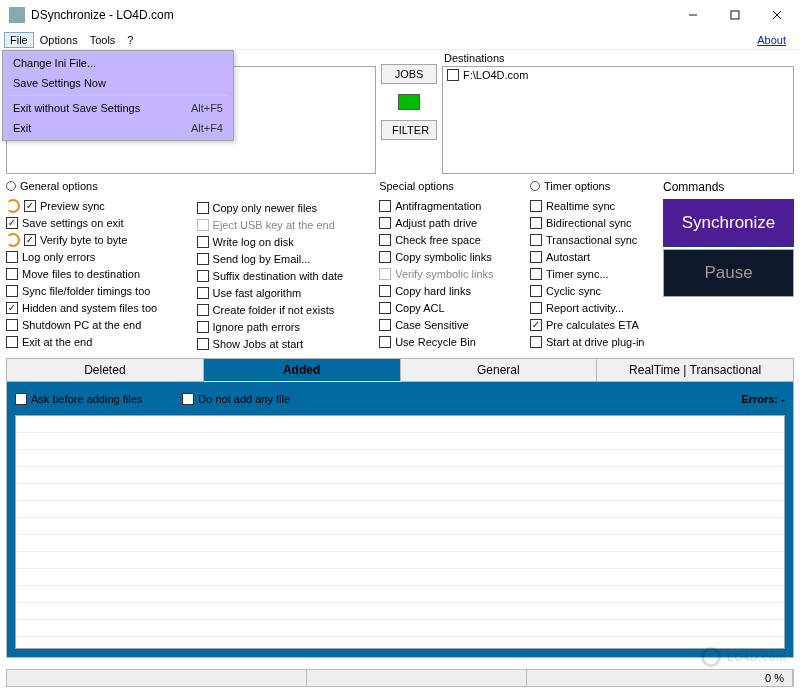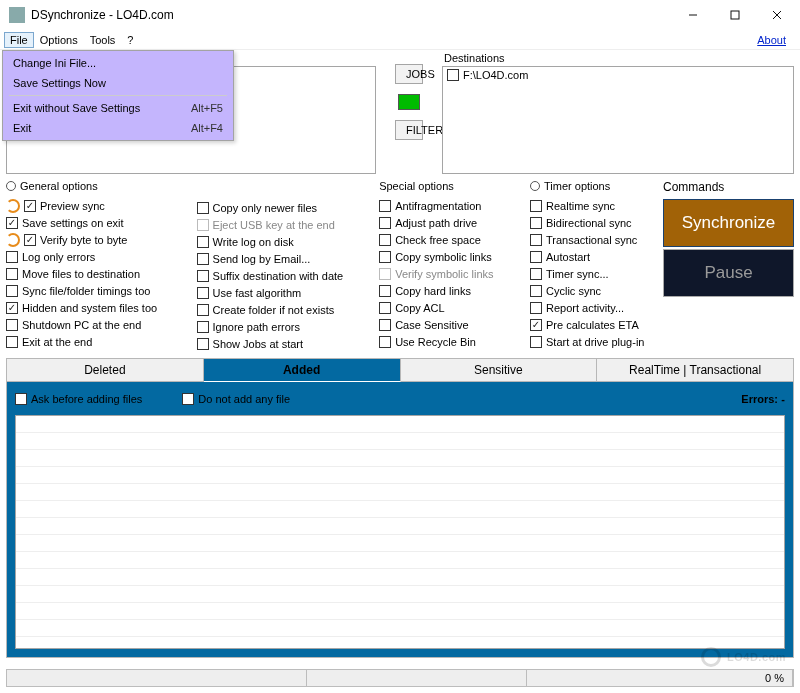--- a/index.html
+++ b/index.html
@@ -28,41 +28,41 @@
   
   .toparea { display: flex; padding: 2px 6px 4px 6px; gap: 4px; }
   .srccol { width: 370px; }
   .midcol { width: 58px; display: flex; flex-direction: column; align-items: center; gap: 10px; padding-top: 12px; }
   .destcol { flex: 1; }
   .sectionlabel { font-size: 11px; margin: 0 0 2px 2px; }
   .listbox { height: 94px; border: 1px solid #a5a5a5; background: #fff; padding: 2px; overflow: auto; }
   .destitem { display: flex; align-items: center; gap: 4px; padding: 0 2px; }
   .destitem .ck { width: 12px; height: 12px; border: 1px solid #333; display: inline-block; }
   .btn { background: #f2f2f2; border: 1px solid #a5a5a5; padding: 3px 10px; text-align: center; }
-  .midcol .btn { width: 28px; }
+  .midcol .btn { width: 56px; }
   .monitoricon { width: 22px; height: 16px; border: 1px solid #555; background: #0b0; display: inline-block; }
 
   
   .optarea { display: flex; padding: 0 6px; gap: 4px; }
   .optcol { display: flex; flex-direction: column; gap: 1px; }
   .optcol.a { width: 188px; }
   .optcol.b { width: 180px; }
   .optcol.c { width: 148px; }
   .optcol.d { width: 130px; }
   .optcol.e { width: 132px; display: flex; flex-direction: column; }
   .grouptitle { font-size: 12px; margin: 2px 0 4px 0; display: flex; align-items: center; gap: 4px; }
   .grouptitle .radio { width: 10px; height: 10px; border: 1px solid #555; border-radius: 50%; display: inline-block; }
   .chk { display: flex; align-items: center; gap: 4px; height: 17px; }
   .chk .box { width: 12px; height: 12px; border: 1px solid #333; display: inline-flex; align-items: center; justify-content: center; font-size: 9px; line-height: 1; background: #fff; }
   .chk .box.checked::after { content: "✓"; color: #222; font-size: 10px; }
   .chk.disabled { color: #888; }
   .chk.disabled .box { border-color: #bbb; }
   .refreshicon { width: 14px; height: 14px; border: 2px solid #e78b1a; border-left-color: transparent; border-radius: 50%; display: inline-block; }
   .bigbtn { height: 48px; display: flex; align-items: center; justify-content: center; font-size: 17px; border: 1px solid #aaa; }
-  .bigbtn.primary { background: #a16207; color: #fff; border-color: #1a416f; }
+  .bigbtn.primary { background: #4c1d95; color: #fff; border-color: #1a416f; }
   .bigbtn.pause { background: #0f172a; color: #9a9a9a; margin-top: 1px; }
 
   
   .tabrow { display: flex; margin: 6px 6px 0 6px; }
   .tab { flex: 1; text-align: center; padding: 4px 0; border: 1px solid #b7b7b7; background: #f0f0f0; font-size: 12px; }
   .tab.active { background: #0369a1; font-weight: bold; border-bottom-color: #fff; }
   .tab + .tab { border-left: none; }
 
   
   .tabbody { border: 1px solid #b7b7b7; border-top: none; margin: 0 6px; height: 276px; display: flex; flex-direction: column; padding: 8px; background: #0369a1; }
@@ -333,21 +333,21 @@
   <div class="optcol e">
     <div class="grouptitle">Commands</div>
     <div class="bigbtn primary">Synchronize</div>
     <div class="bigbtn pause">Pause</div>
   </div>
 </div>
 
 <div class="tabrow">
   <div class="tab">Deleted</div>
   <div class="tab active">Added</div>
-  <div class="tab">Sensitive</div>
+  <div class="tab">General</div>
   <div class="tab">RealTime | Transactional</div>
 </div>
 <div class="tabbody">
   <div class="tabtoprow">
     <label class="chk">
         <span class="box"></span>
         <span>Ask before adding files</span>
       </label>
     <label class="chk">
         <span class="box"></span>

